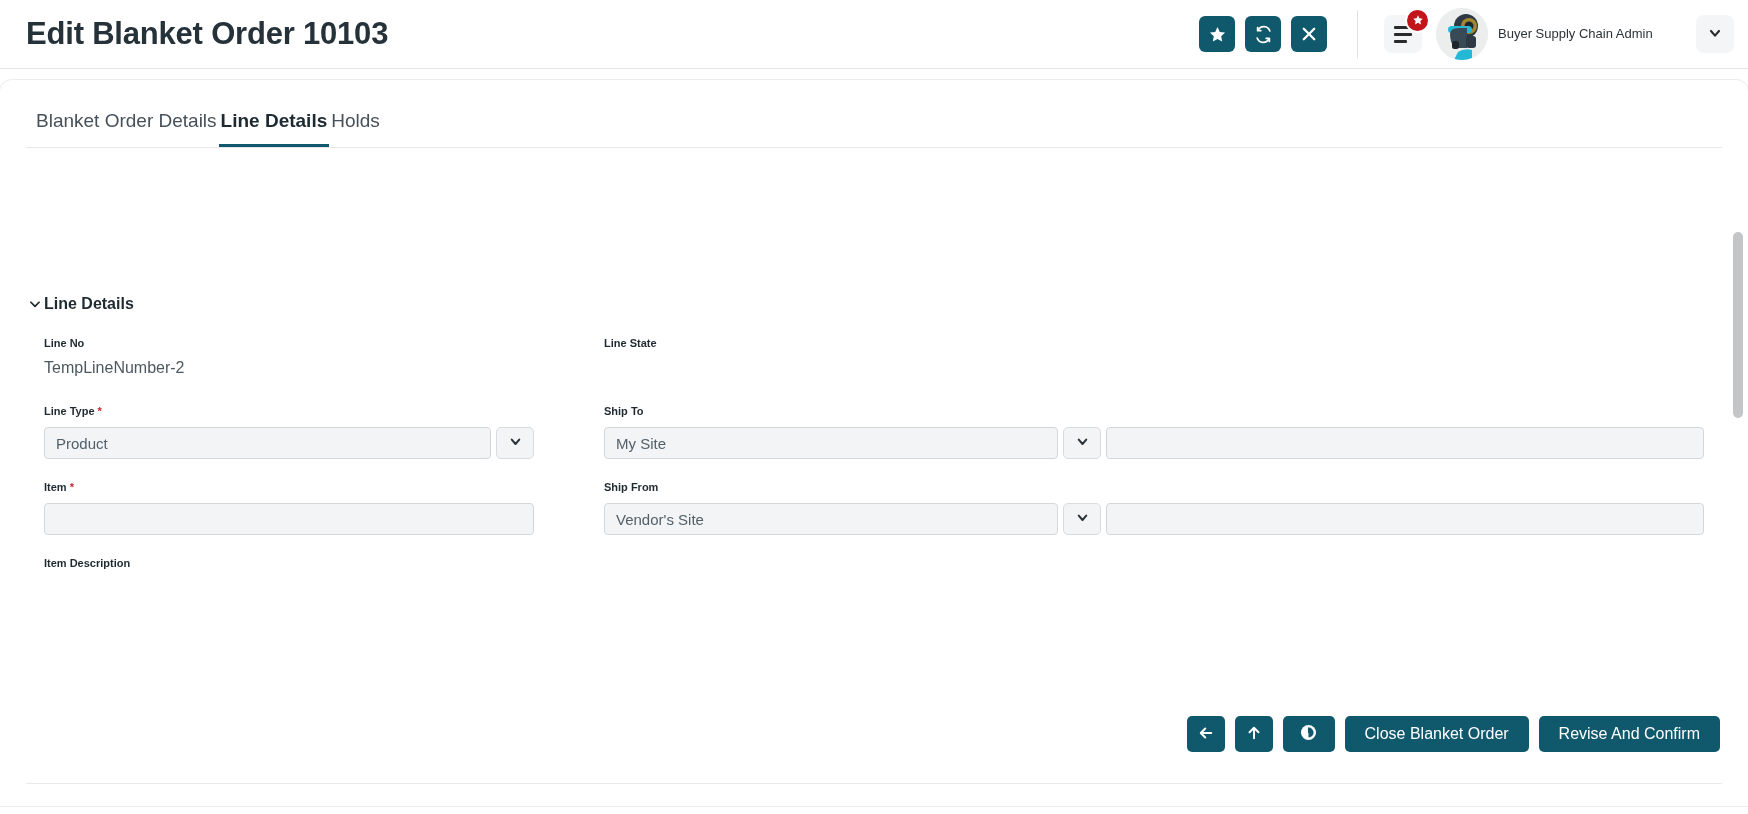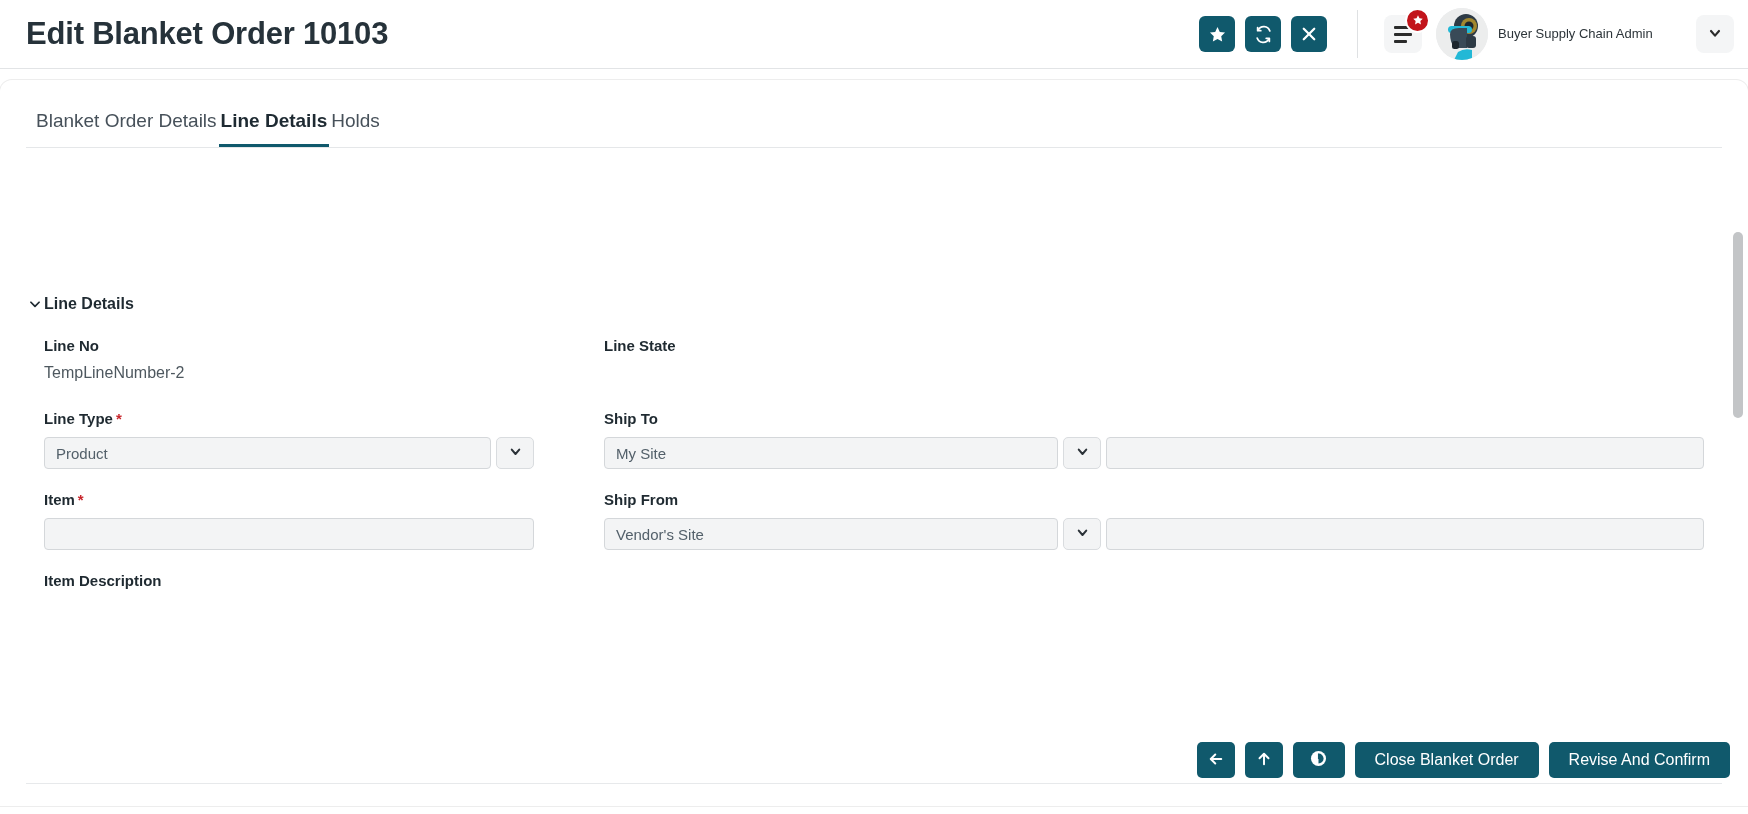--- a/index.html
+++ b/index.html
@@ -208,21 +208,21 @@
   .grid {
     display: grid;
     grid-template-columns: 560px 1fr;
     margin-left: 44px;
     margin-right: 44px;
     margin-top: 24px;
   }
 
   .field { margin-bottom: 0; }
   .flabel {
-    font-size: 15px;
+    font-size: 11px;
     font-weight: bold;
     color: #1f2a31;
     margin-bottom: 10px;
     white-space: nowrap;
   }
   .req { color: #c8262c; font-weight: bold; margin-left: 3px; }
   .fvalue {
     font-size: 16px;
     color: #4e585f;
     height: 24px;
@@ -265,23 +265,23 @@
   .spacer-22 { height: 22px; }
   .spacer-36 { height: 36px; }
 
   
   .footer {
     position: absolute;
     left: 0; right: 0;
     bottom: 28px;
     height: 62px;
     display: flex;
-    align-items: flex-end;
+    align-items: flex-start;
     justify-content: flex-end;
-    padding-right: 18px;
+    padding-right: 28px;
     gap: 10px;
   }
   .footer-line {
     position: absolute;
     left: 26px; right: 26px;
     bottom: 22px;
     height: 1px;
     background: #e7e9eb;
   }
   .fbtn-icon {

